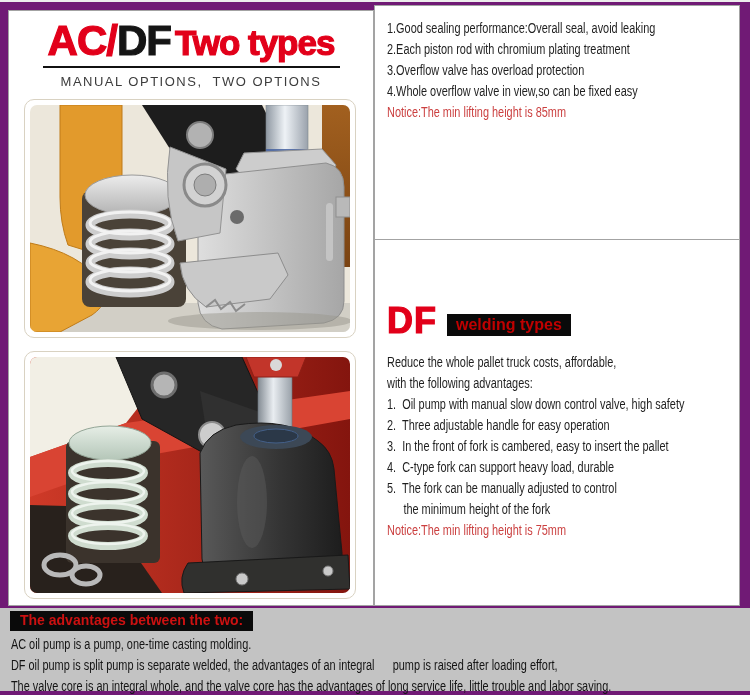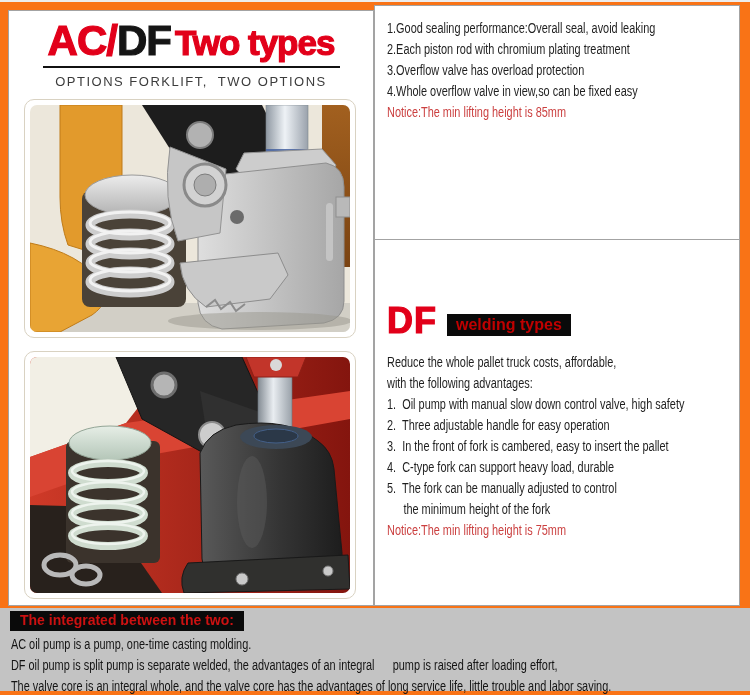--- a/index.html
+++ b/index.html
@@ -1,17 +1,17 @@
 <!DOCTYPE html>
 <html><head>
 <meta charset="utf-8">
 <style>
   html,body { margin:0; padding:0; background:#fff; }
   .page {
-    position:relative; width:750px; height:695px; background:#f97316;
+    position:relative; width:750px; height:695px; background:#701a75;
     font-family:"Liberation Sans", sans-serif; overflow:hidden;
     border-top:2px solid #ededed; box-sizing:border-box;
   }
   
   .left-box {
     position:absolute; left:8px; top:8px; width:366px; height:596px;
     border:1px solid #a3a3a3; box-sizing:border-box; background:#fff;
   }
   .header { text-align:center; padding-top:8px; }
   .brand-title { line-height:44px; font-weight:bold; font-size:42px; letter-spacing:-1px; white-space:pre; }
@@ -61,21 +61,21 @@
 </style>
 </head>
 <body>
 
 <div class="page">
 
   <div class="left-box">
     <div class="header">
       <div class="brand-title"><span class="t1">AC/</span><span class="t2">DF</span><span class="t3">Two types</span></div>
       <div class="underline"></div>
-      <div class="subtitle">OPTIONS FORKLIFT,  TWO OPTIONS</div>
+      <div class="subtitle">MANUAL OPTIONS,  TWO OPTIONS</div>
     </div>
 
     <div class="photo-card photo1">
       <svg width="320" height="227" viewBox="0 0 320 227" role="img">
         <defs>
           <linearGradient id="p1silver" x1="0" y1="0" x2="0" y2="1">
               <stop offset="0" stop-color="#ececec"></stop>
               <stop offset="1" stop-color="#b2b2b2"></stop>
             </linearGradient>
           <linearGradient id="p1chrome" x1="0" y1="0" x2="1" y2="0">
@@ -215,21 +215,21 @@
       <div class="line">3.  In the front of fork is cambered, easy to insert the pallet</div>
       <div class="line">4.  C-type fork can support heavy load, durable</div>
       <div class="line">5.  The fork can be manually adjusted to control</div>
       <div class="line cont">the minimum height of the fork</div>
       <div class="line notice">Notice:The min lifting height is 75mm</div>
     </div>
   </div>
 
   <div class="footer">
     <div>
-      <span class="tag footer-tag">The integrated between the two:</span>
+      <span class="tag footer-tag">The advantages between the two:</span>
     </div>
     <div class="lines">
       <div class="line">AC oil pump is a pump, one-time casting molding.</div>
       <div class="line">DF oil pump is split pump is separate welded, the advantages of an integral      pump is raised after loading effort,</div>
       <div class="line">The valve core is an integral whole, and the valve core has the advantages of long service life, little trouble and labor saving.</div>
     </div>
   </div>
 
 </div>
 

